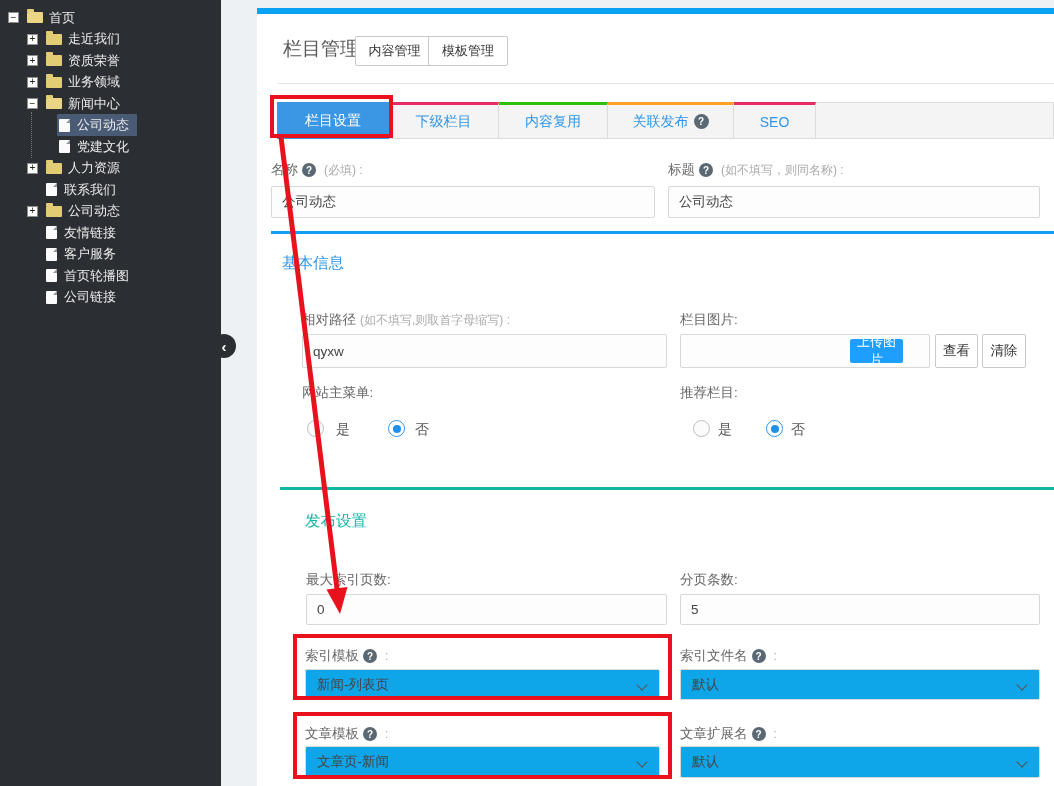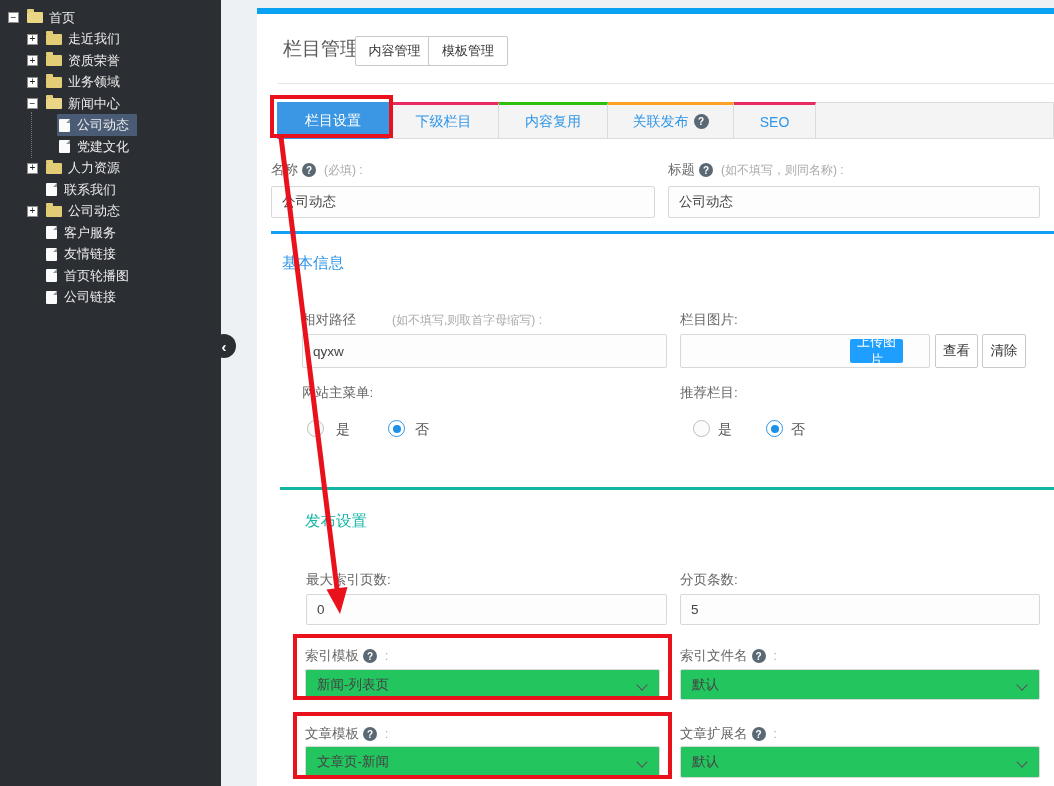--- a/index.html
+++ b/index.html
@@ -44,21 +44,21 @@
   .tab-filler{flex:1;background:#f4f4f4;box-sizing:border-box;border:1px solid #dcdcdc;border-left:none;}
   .help-badge{display:inline-flex;align-items:center;justify-content:center;width:15px;height:15px;border-radius:50%;
               background:#5a6874;color:#fff;font-size:10px;font-weight:bold;margin-left:5px;flex:0 0 auto;}
   .help-badge.sm{width:14px;height:14px;margin:0 4px;}
 
   
   .f-label{position:absolute;font-size:13.5px;color:#666;white-space:nowrap;display:flex;align-items:center;}
   .f-hint{color:#aaa;font-size:12px;margin-left:4px;}
   .f-input{position:absolute;box-sizing:border-box;border:1px solid #d8d8d8;border-radius:2px;background:#fdfdfd;
            font-family:inherit;font-size:13.5px;color:#444;padding:0 10px;outline:none;}
-  .f-select{position:absolute;box-sizing:border-box;border:1px solid #d8d8d8;border-radius:2px;background:#22c55e;
+  .f-select{position:absolute;box-sizing:border-box;border:1px solid #d8d8d8;border-radius:2px;background:#0ea5e9;
             font-size:13.5px;color:#444;display:flex;align-items:center;padding:0 11px;cursor:pointer;}
   .chev{position:absolute;right:13px;top:11px;width:7px;height:7px;border-right:1.6px solid #555;border-bottom:1.6px solid #555;transform:rotate(45deg);}
   .sec-line-blue{position:absolute;left:14px;top:217px;width:783px;height:3px;background:#12a0f7;}
   .sec-line-teal{position:absolute;left:23px;top:473px;width:774px;height:3px;background:#13b5a5;}
   .sec-title{position:absolute;font-size:15.5px;}
   .sec-blue{color:#2e95e8;}
   .sec-teal{color:#13b5a5;}
 
   .radio{position:absolute;width:17px;height:17px;border-radius:50%;box-sizing:border-box;cursor:pointer;}
   .radio.off{border:1px solid #bdbdbd;background:#fbfbfb;}
@@ -146,27 +146,27 @@
       <div class="trow lv1">
         <span class="toggle plus"></span>
         <span class="rowc">
             <span class="folder-icon"></span>
             <span>公司动态</span>
           </span>
       </div>
       <div class="trow lv1-nt">
         <span class="rowc">
             <span class="file-icon"></span>
+            <span>友情链接</span>
+          </span>
+      </div>
+      <div class="trow lv1-nt">
+        <span class="rowc">
+            <span class="file-icon"></span>
             <span>客户服务</span>
-          </span>
-      </div>
-      <div class="trow lv1-nt">
-        <span class="rowc">
-            <span class="file-icon"></span>
-            <span>友情链接</span>
           </span>
       </div>
       <div class="trow lv1-nt">
         <span class="rowc">
             <span class="file-icon"></span>
             <span>首页轮播图</span>
           </span>
       </div>
       <div class="trow lv1-nt">
         <span class="rowc">
@@ -217,21 +217,21 @@
     <div class="f-label" style="left:411px;top:147px;">
       <span>标题</span>
         <span class="help-badge sm">?</span>
         <span class="f-hint">(如不填写，则同名称) :</span>
     </div>
     <input class="f-input" style="left: 411px; top: 172px; width: 372px; height: 32px;" value="公司动态">
 
     <div class="sec-line-blue"></div>
     <div class="sec-title sec-blue" style="left:25px;top:239px;">基本信息</div>
 
-    <div class="f-label" style="left:45px;top:297px;gap:32px;">
+    <div class="f-label" style="left:45px;top:297px;">
       <span>相对路径</span>
         <span class="f-hint">(如不填写,则取首字母缩写) :</span>
     </div>
     <input class="f-input" style="left: 45px; top: 320px; width: 365px; height: 34px;" value="qyxw">
 
     <div class="f-label" style="left:423px;top:297px;">栏目图片:</div>
     <input class="f-input" style="left: 423px; top: 320px; width: 250px; height: 34px;" value="">
     <button class="btn-upload" style="left:593px;top:325px;width:53px;height:24px;">上传图片</button>
     <button class="btn-plain" style="left:678px;top:320px;width:43px;height:34px;">查看</button>
     <button class="btn-plain" style="left:725px;top:320px;width:44px;height:34px;">清除</button>

